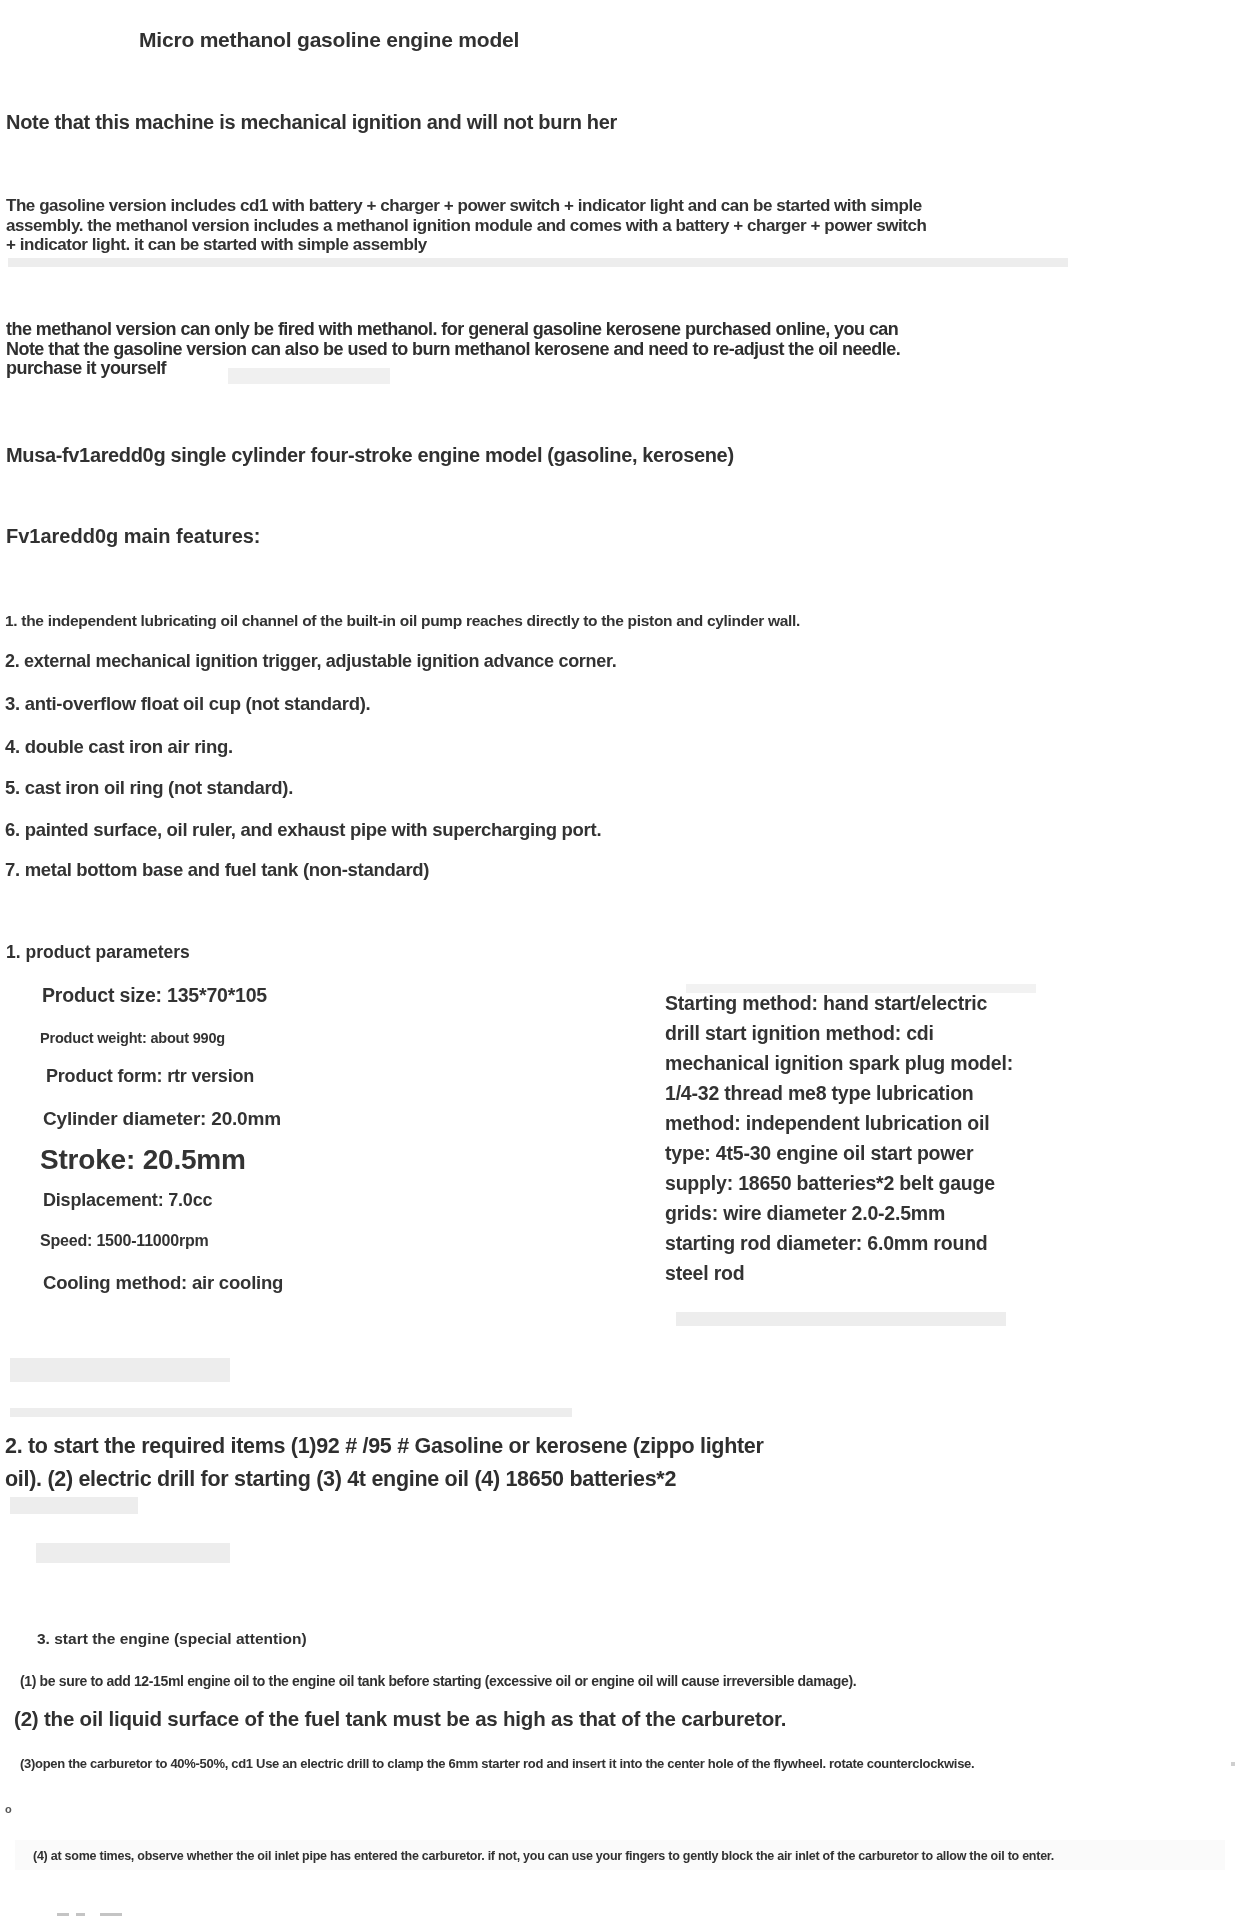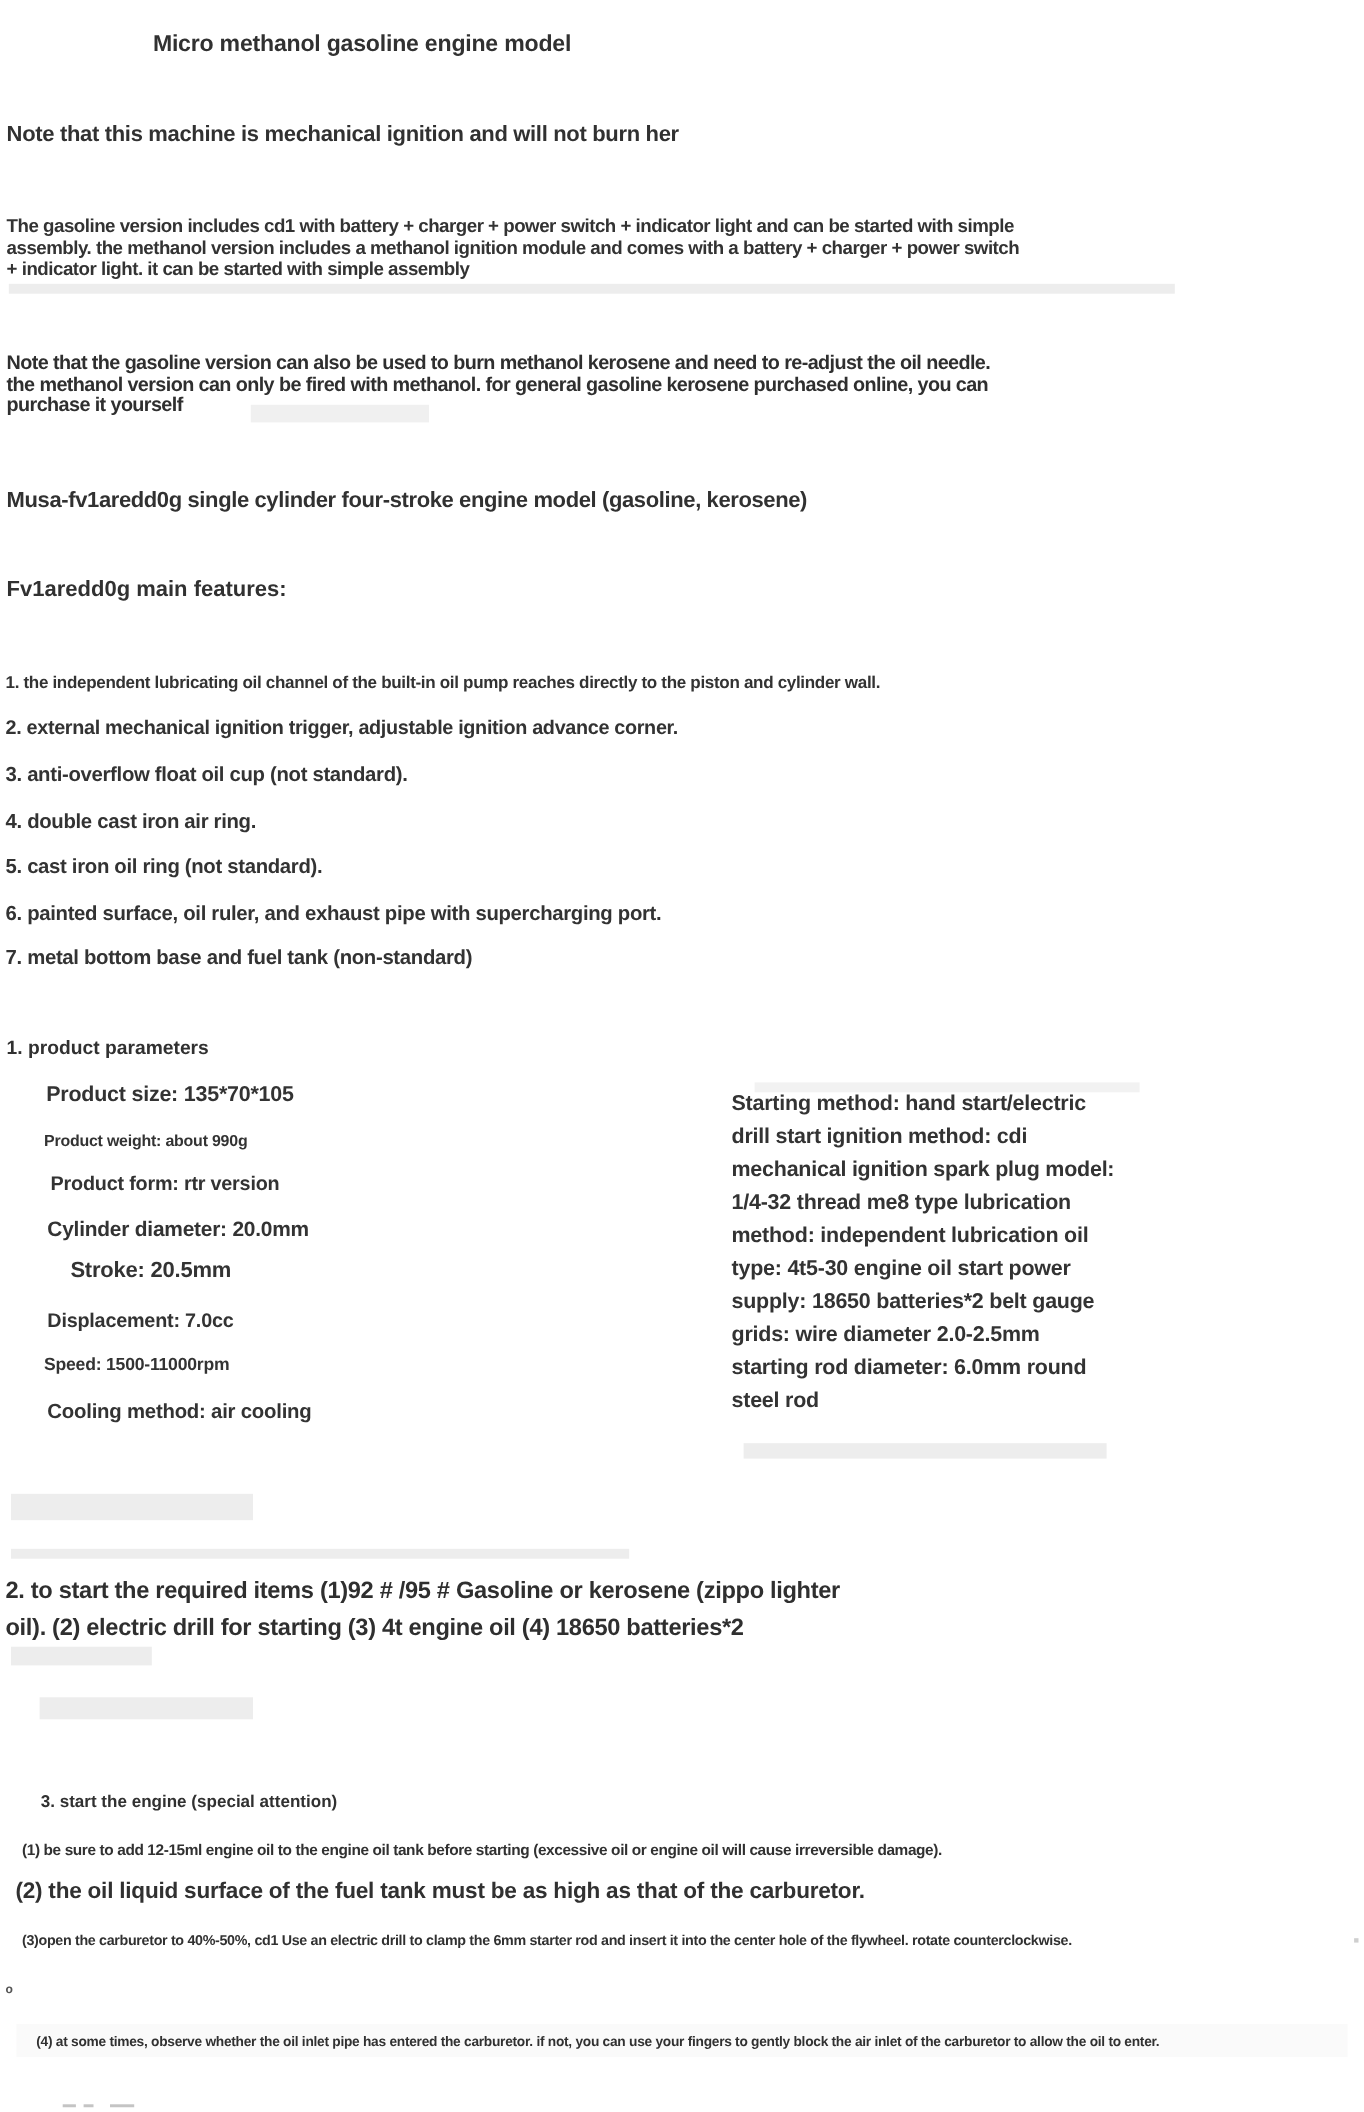--- a/index.html
+++ b/index.html
@@ -29,21 +29,21 @@
   .feat-3{top:736px;font-size:18.5px;}
   .feat-4{top:777px;font-size:18.5px;}
   .feat-5{top:819px;font-size:18.5px;}
   .feat-6{top:859px;font-size:18.5px;}
   .params-heading{left:6px;top:942px;font-size:17.5px;}
   .pl{letter-spacing:-0.2px;color:#333;}
   .pl-0{left:42px;top:984px;font-size:19.5px;}
   .pl-1{left:40px;top:1030px;font-size:14.5px;}
   .pl-2{left:46px;top:1066px;font-size:18px;}
   .pl-3{left:43px;top:1108px;font-size:19px;}
-  .pl-4{left:40px;top:1144px;font-size:20px;margin-left:24px;}
+  .pl-4{left:40px;top:1144px;font-size:28px;}
   .pl-5{left:43px;top:1190px;font-size:18px;}
   .pl-6{left:40px;top:1232px;font-size:16px;}
   .pl-7{left:43px;top:1272px;font-size:18.5px;}
   .params-right{left:665px;top:988px;width:520px;font-size:19.5px;line-height:30px;letter-spacing:-0.2px;color:#333;}
   .params-right div{white-space:nowrap;}
   .required-items{left:5px;top:1430px;font-size:21.5px;line-height:33px;letter-spacing:-0.3px;color:#2f2f2f;}
   .required-items div{white-space:nowrap;}
   .start-heading{left:5px;top:1630px;font-size:15.5px;margin-left:32px;}
   .step-1{left:20px;top:1673px;font-size:14px;letter-spacing:-0.35px;}
   .step-2{left:14px;top:1707px;font-size:20.5px;letter-spacing:-0.2px;}
@@ -87,22 +87,22 @@
 
   <div class="abs t warning">Note that this machine is mechanical ignition and will not burn her</div>
 
   <div class="abs para">
     <div>The gasoline version includes cd1 with battery + charger + power switch + indicator light and can be started with simple</div>
     <div>assembly. the methanol version includes a methanol ignition module and comes with a battery + charger + power switch</div>
     <div>+ indicator light. it can be started with simple assembly</div>
   </div>
 
   <div class="abs note-para">
+    <div>the methanol version can only be fired with methanol. for general gasoline kerosene purchased online, you can</div>
     <div>Note that the gasoline version can also be used to burn methanol kerosene and need to re-adjust the oil needle.</div>
-    <div>the methanol version can only be fired with methanol. for general gasoline kerosene purchased online, you can</div>
     <div>purchase it yourself</div>
   </div>
 
   <div class="abs t model-heading">Musa-fv1aredd0g single cylinder four-stroke engine model (gasoline, kerosene)</div>
 
   <div class="abs t features-heading">Fv1aredd0g main features:</div>
 
   <div>
     <div class="abs t feat feat-0">1. the independent lubricating oil channel of the built-in oil pump reaches directly to the piston and cylinder wall.</div>
     <div class="abs t feat feat-1">2. external mechanical ignition trigger, adjustable ignition advance corner.</div>

